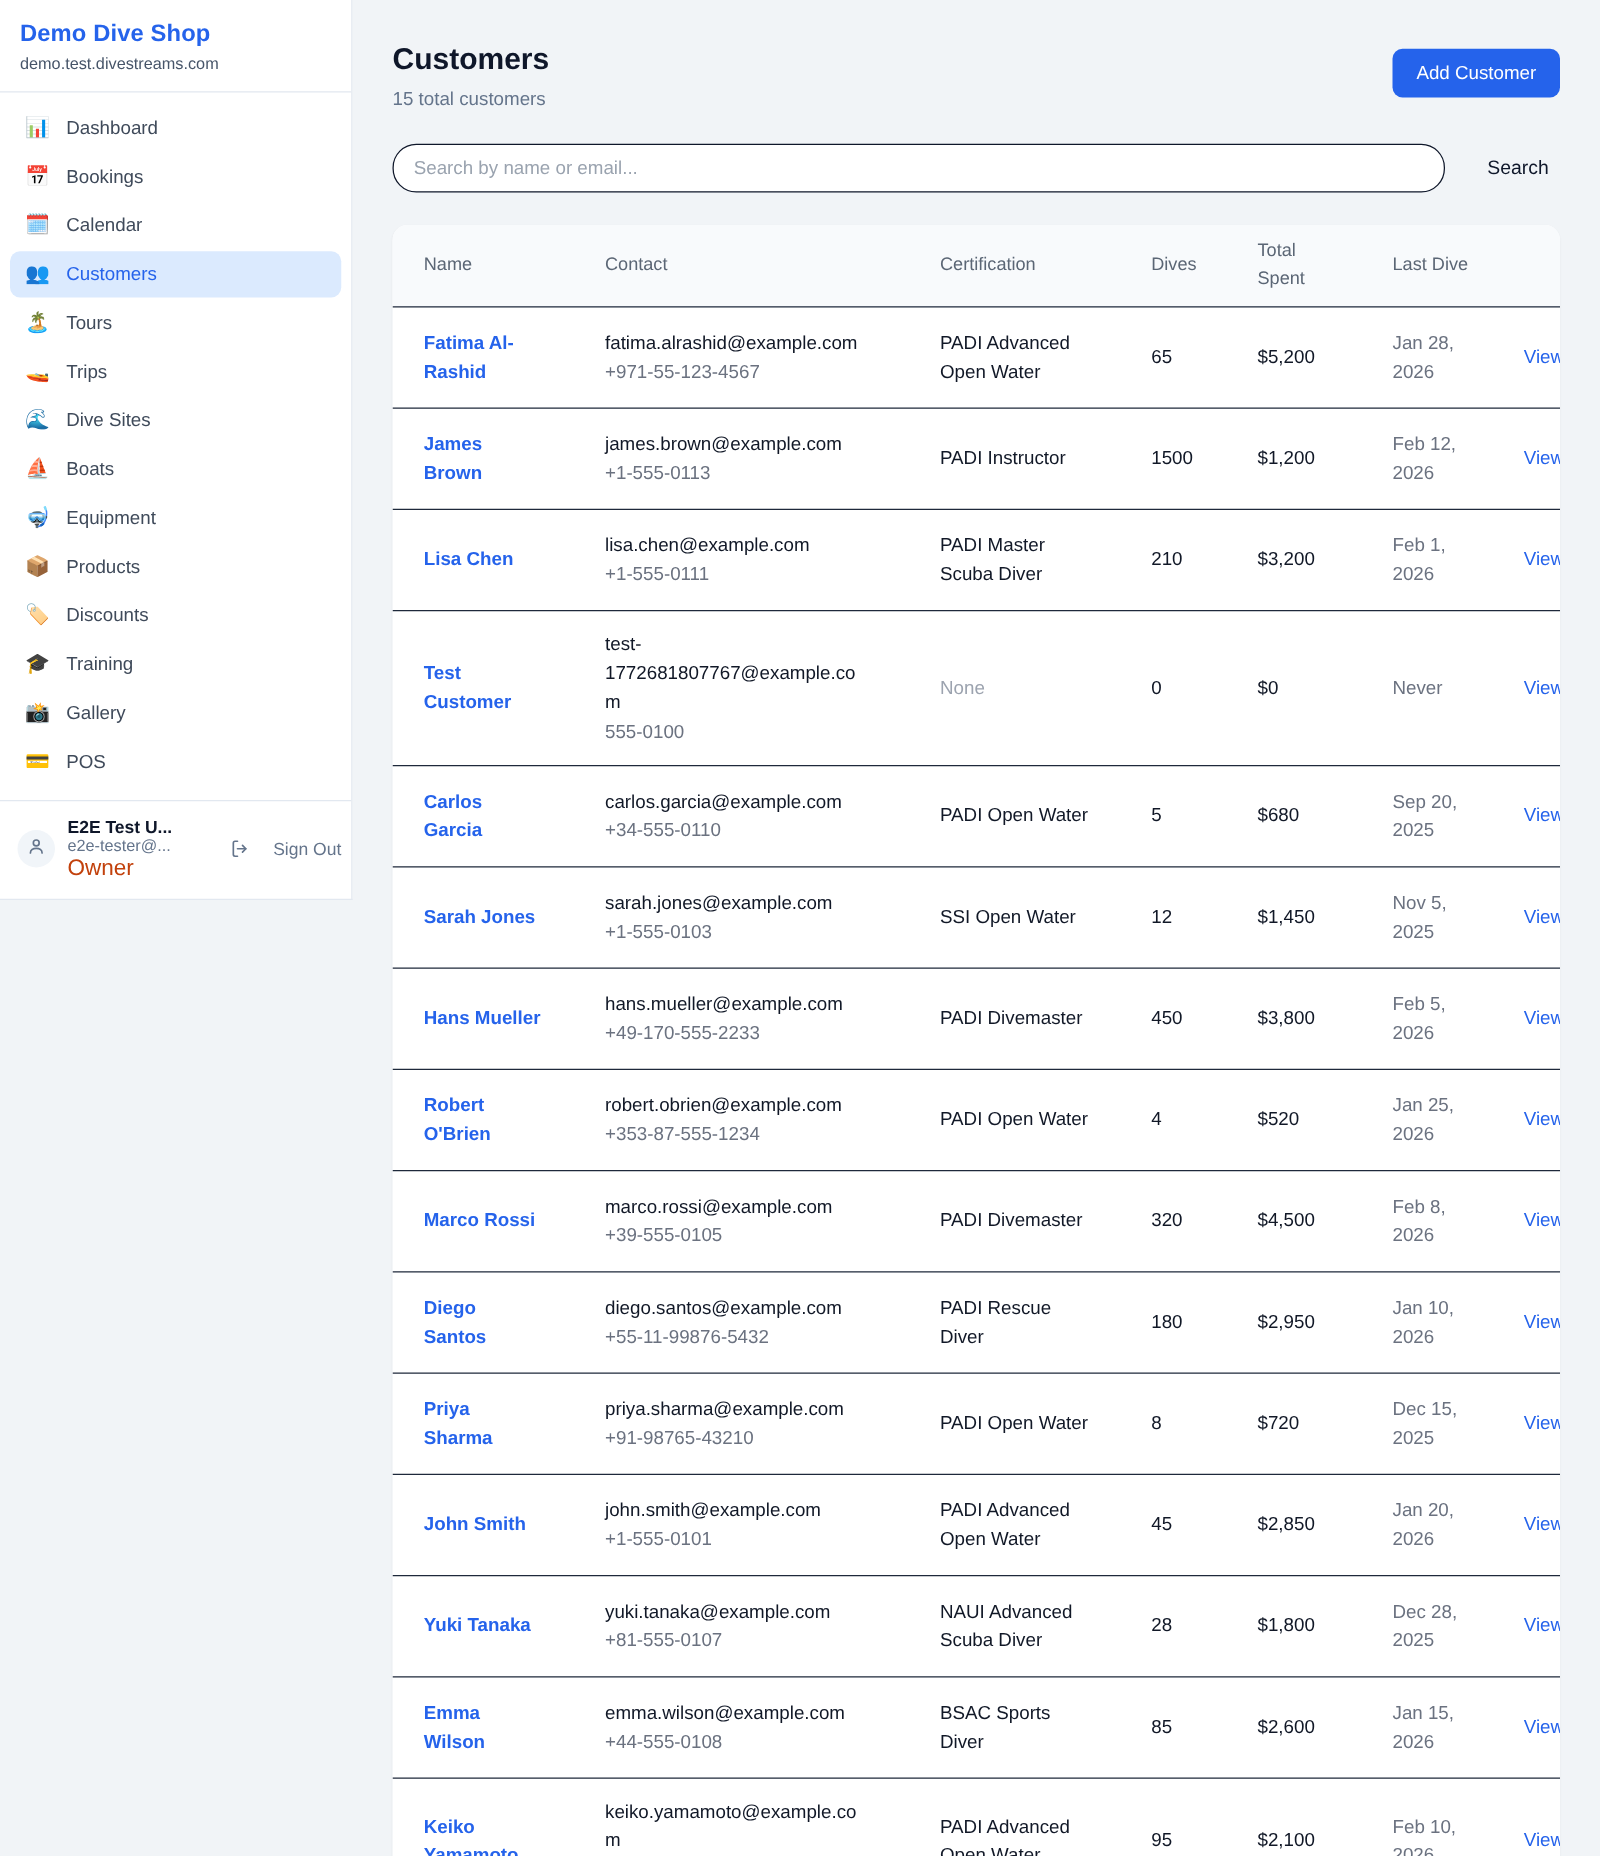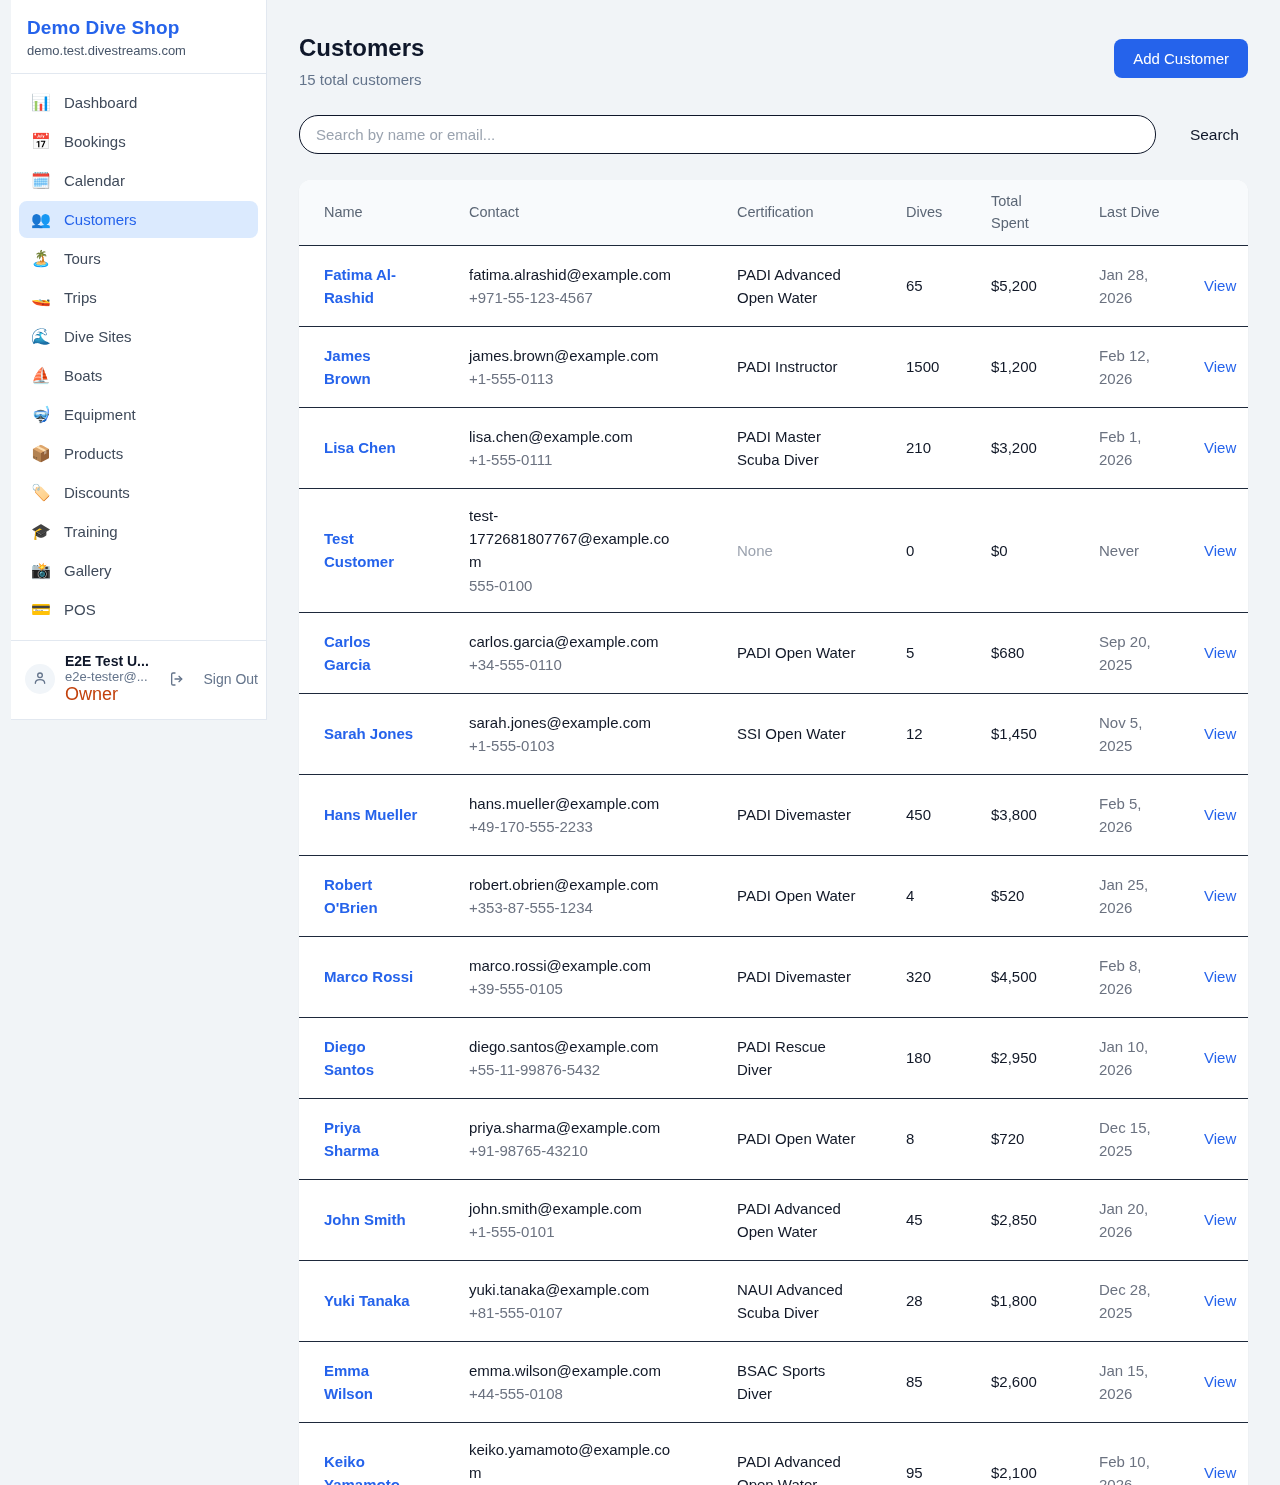--- a/index.html
+++ b/index.html
@@ -7,25 +7,24 @@
   body {
     font-family: "Liberation Sans", "DejaVu Sans", sans-serif;
     background: #f1f4f7;
     color: #111827;
     font-size: 15px;
   }
   .app { display: flex; align-items: flex-start; width: 1280px; }
 
   
   .sidebar {
-    width: 256px; flex: none;
+    width: 282px; flex: none;
     background: #ffffff;
     border-right: 1px solid #e2e8f0;
     border-bottom: 1px solid #e2e8f0;
-    margin-left: 11px;
   }
   .brand { padding: 17px 16px 15px 16px; border-bottom: 1px solid #e2e8f0; }
   .brand-name { color: #2563eb; font-size: 19px; font-weight: 700; letter-spacing: .1px; }
   .brand-domain { color: #475569; font-size: 13px; margin-top: 4px; }
   .nav { padding: 10px 8px; }
   .nav-item {
     display: flex; align-items: center; gap: 13px;
     padding: 10px 12px; border-radius: 8px;
     color: #3f4a5a; font-size: 15px; cursor: pointer;
     margin-bottom: 2px;

